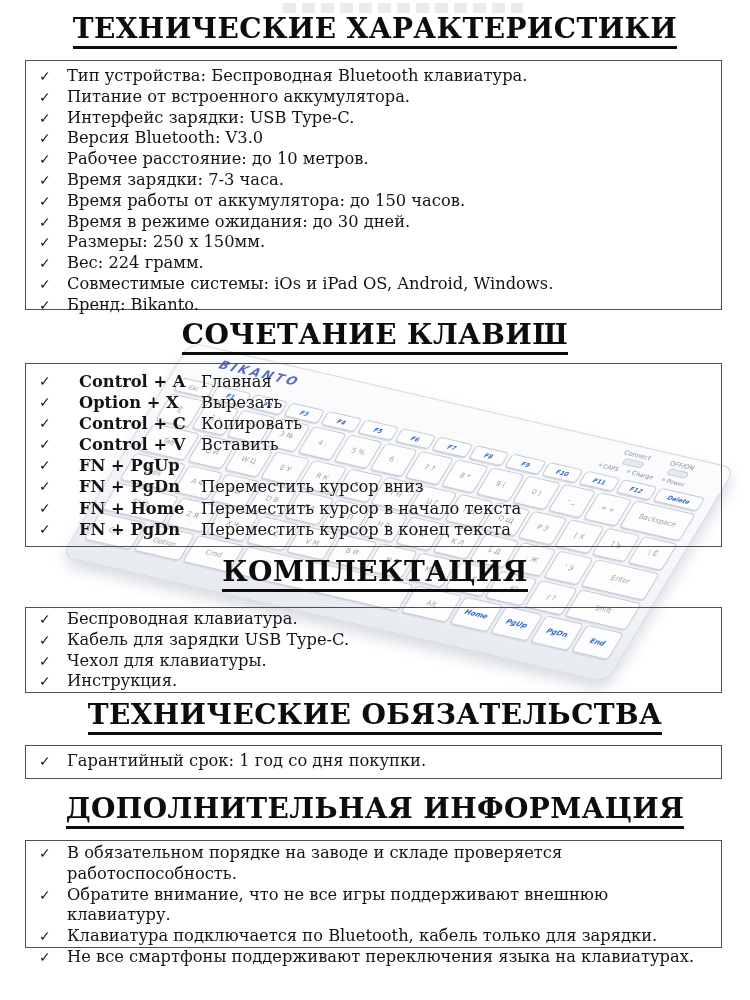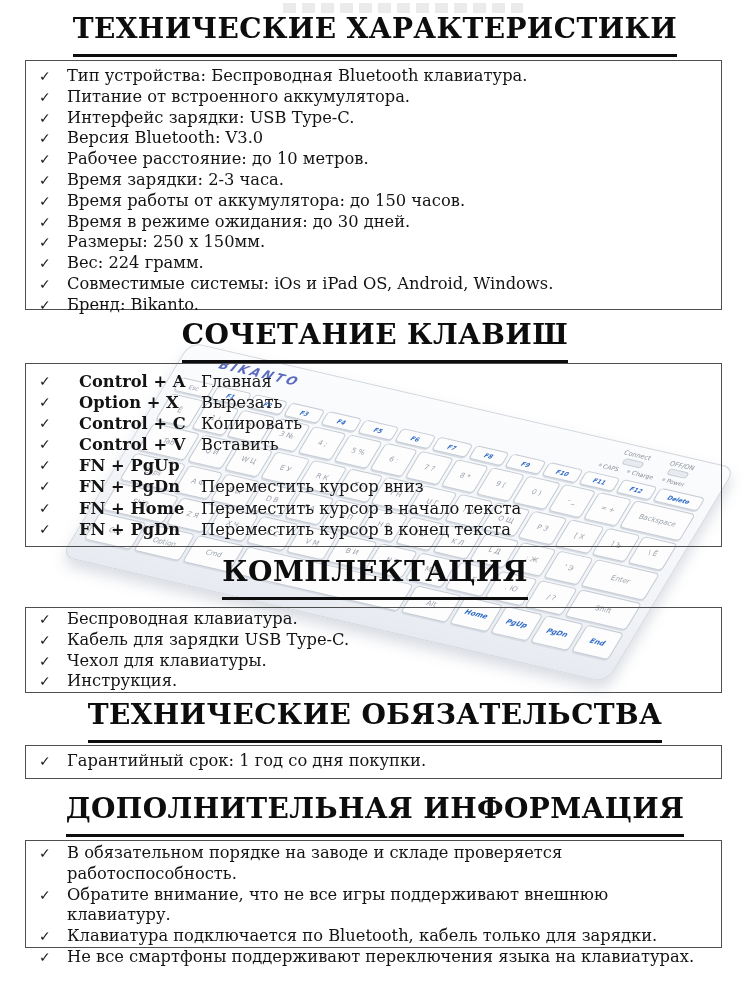--- a/index.html
+++ b/index.html
@@ -7,21 +7,21 @@
         font-family:"DejaVu Serif","Liberation Serif",serif;color:#141414;}
 
   
   .top-fragment{position:absolute;left:283px;top:3px;width:240px;height:10px;opacity:.5;
     background:repeating-linear-gradient(90deg,#d9d9d9 0 13px,transparent 13px 19px);
     filter:blur(.6px);}
 
   
   .h{position:absolute;left:0;width:750px;text-align:center;font-weight:700;
      font-size:28px;line-height:34px;letter-spacing:.4px;z-index:3;color:#0d0d0d;}
-  .h .u{border-bottom:3px solid #0d0d0d;padding-bottom:9px;}
+  .h .u{border-bottom:3px solid #0d0d0d;padding-bottom:1px;}
 
   
   .box{position:absolute;left:25px;width:697px;border:1.6px solid #4f4f4f;
        box-sizing:border-box;background:transparent;z-index:2;}
   .item{display:flex;align-items:flex-start;font-size:16.3px;line-height:20.8px;}
   .tick{flex:none;width:28px;padding-left:13px;font-size:14px;color:#1a1a1a;}
   .itext{flex:1;padding-right:8px;}
   .wrap-narrow{max-width:572px;}
 
   
@@ -203,21 +203,21 @@
     <div class="item">
         <span class="tick">✓</span>
         <span class="itext">Версия Bluetooth: V3.0</span>
       </div>
     <div class="item">
         <span class="tick">✓</span>
         <span class="itext">Рабочее расстояние: до 10 метров.</span>
       </div>
     <div class="item">
         <span class="tick">✓</span>
-        <span class="itext">Время зарядки: 2-3 часа.</span>
+        <span class="itext">Время зарядки: 7-3 часа.</span>
       </div>
     <div class="item">
         <span class="tick">✓</span>
         <span class="itext">Время работы от аккумулятора: до 150 часов.</span>
       </div>
     <div class="item">
         <span class="tick">✓</span>
         <span class="itext">Время в режиме ожидания: до 30 дней.</span>
       </div>
     <div class="item">

